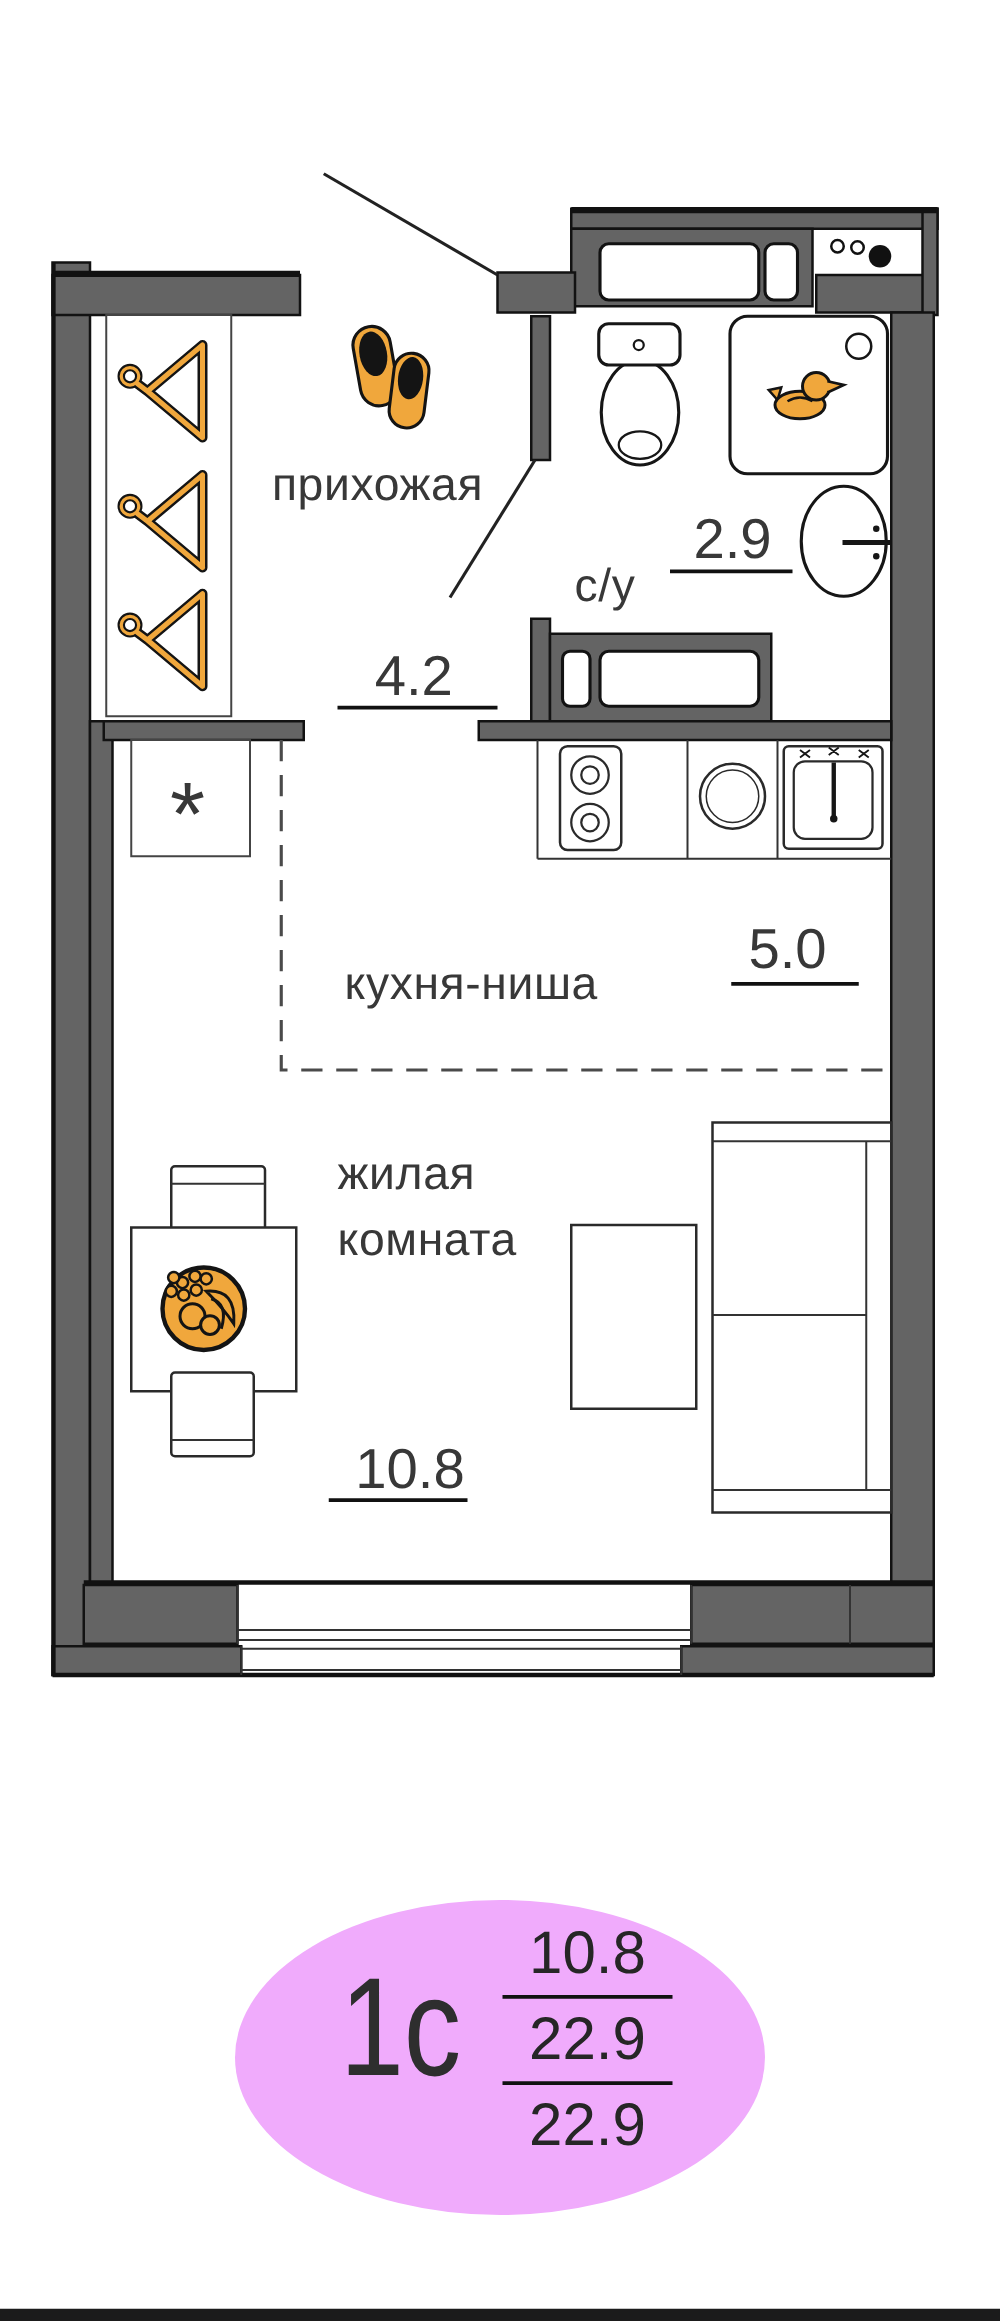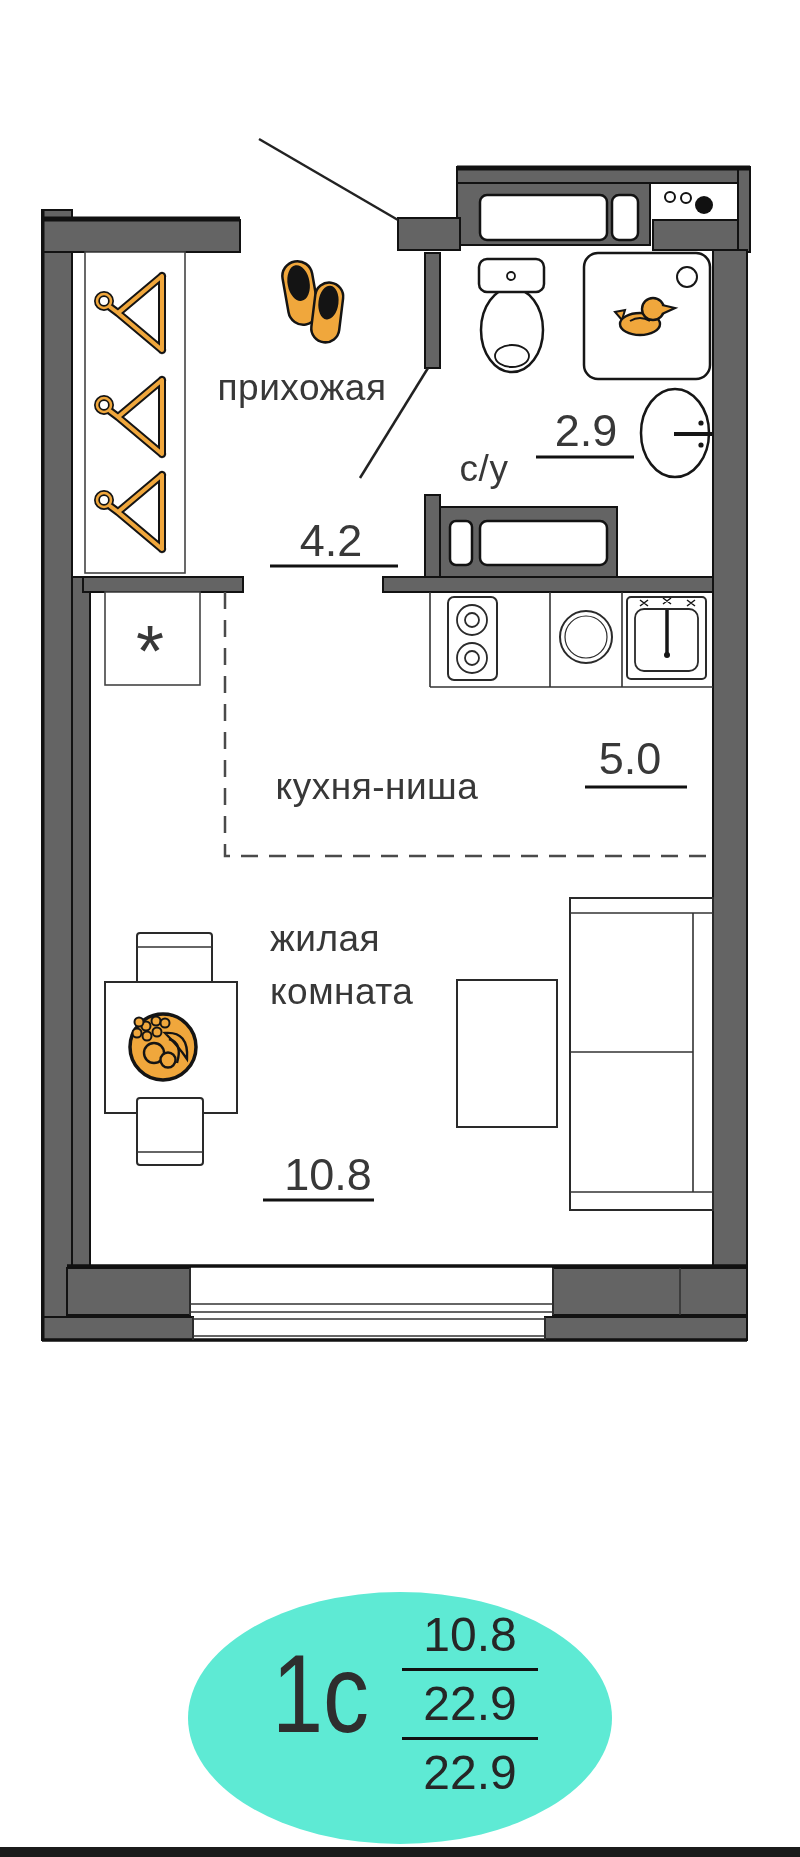--- a/index.html
+++ b/index.html
@@ -15,22 +15,22 @@
   .fixture{fill:#fff;stroke:#161616;stroke-width:2.5;}
   .leaf{fill:#fff;stroke:#121212;stroke-width:2.5;}
   .hang-b{stroke:#141414;stroke-width:8;fill:none;stroke-linejoin:round;stroke-linecap:round;}
   .hang-o{stroke:#F0A73C;stroke-width:4;fill:none;stroke-linejoin:round;stroke-linecap:round;}
   .hook-b{stroke:#141414;stroke-width:6;fill:none;}
   .hook-o{stroke:#F0A73C;stroke-width:2.6;fill:none;}
   .orange{fill:#F0A73C;stroke:#141414;}
   .dash{stroke:#4a4a4a;stroke-width:2.5;fill:none;stroke-dasharray:17 11;}
   .swing{stroke:#222;stroke-width:2.5;fill:none;}
   
-  #badge{position:absolute;left:188px;top:1592px;width:424px;height:252px;border-radius:50%;
-         background:#5eead4;}
+  #badge{position:absolute;left:188px;top:1520px;width:424px;height:252px;border-radius:50%;
+         background:#f0abfc;}
   #unitType{position:absolute;left:84px;top:46px;font-size:112px;line-height:1;font-weight:500;
             color:#2e2e2e;transform:scaleX(.82);transform-origin:left top;}
   #fraction{position:absolute;left:214px;top:10px;width:136px;text-align:center;
             color:#262626;font-size:48px;line-height:66px;font-weight:500;}
   #fraction .fval{display:block;}
   #fraction .fline{border-bottom:3px solid #111;}
   #bottomBar{position:absolute;left:0;top:1847px;width:800px;height:10px;background:#1b1b1b;}
 </style>
 </head>
 <body>

